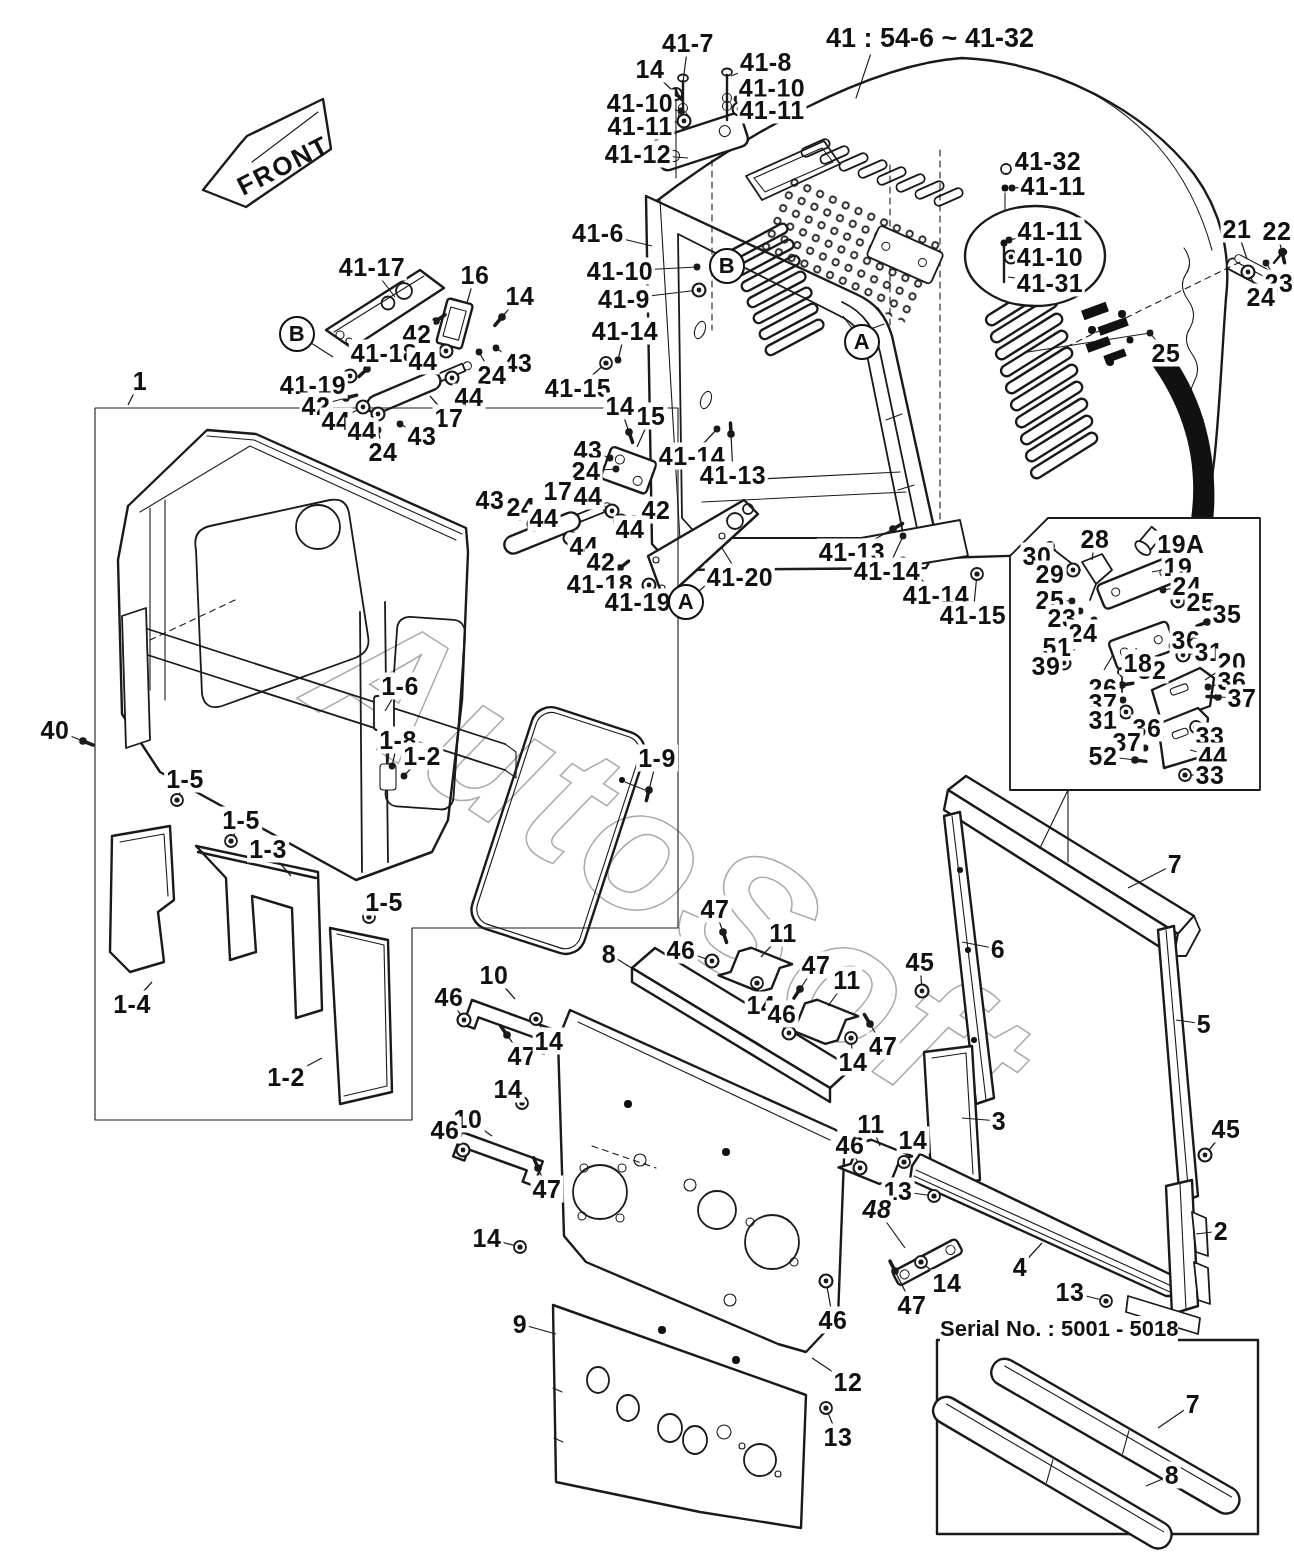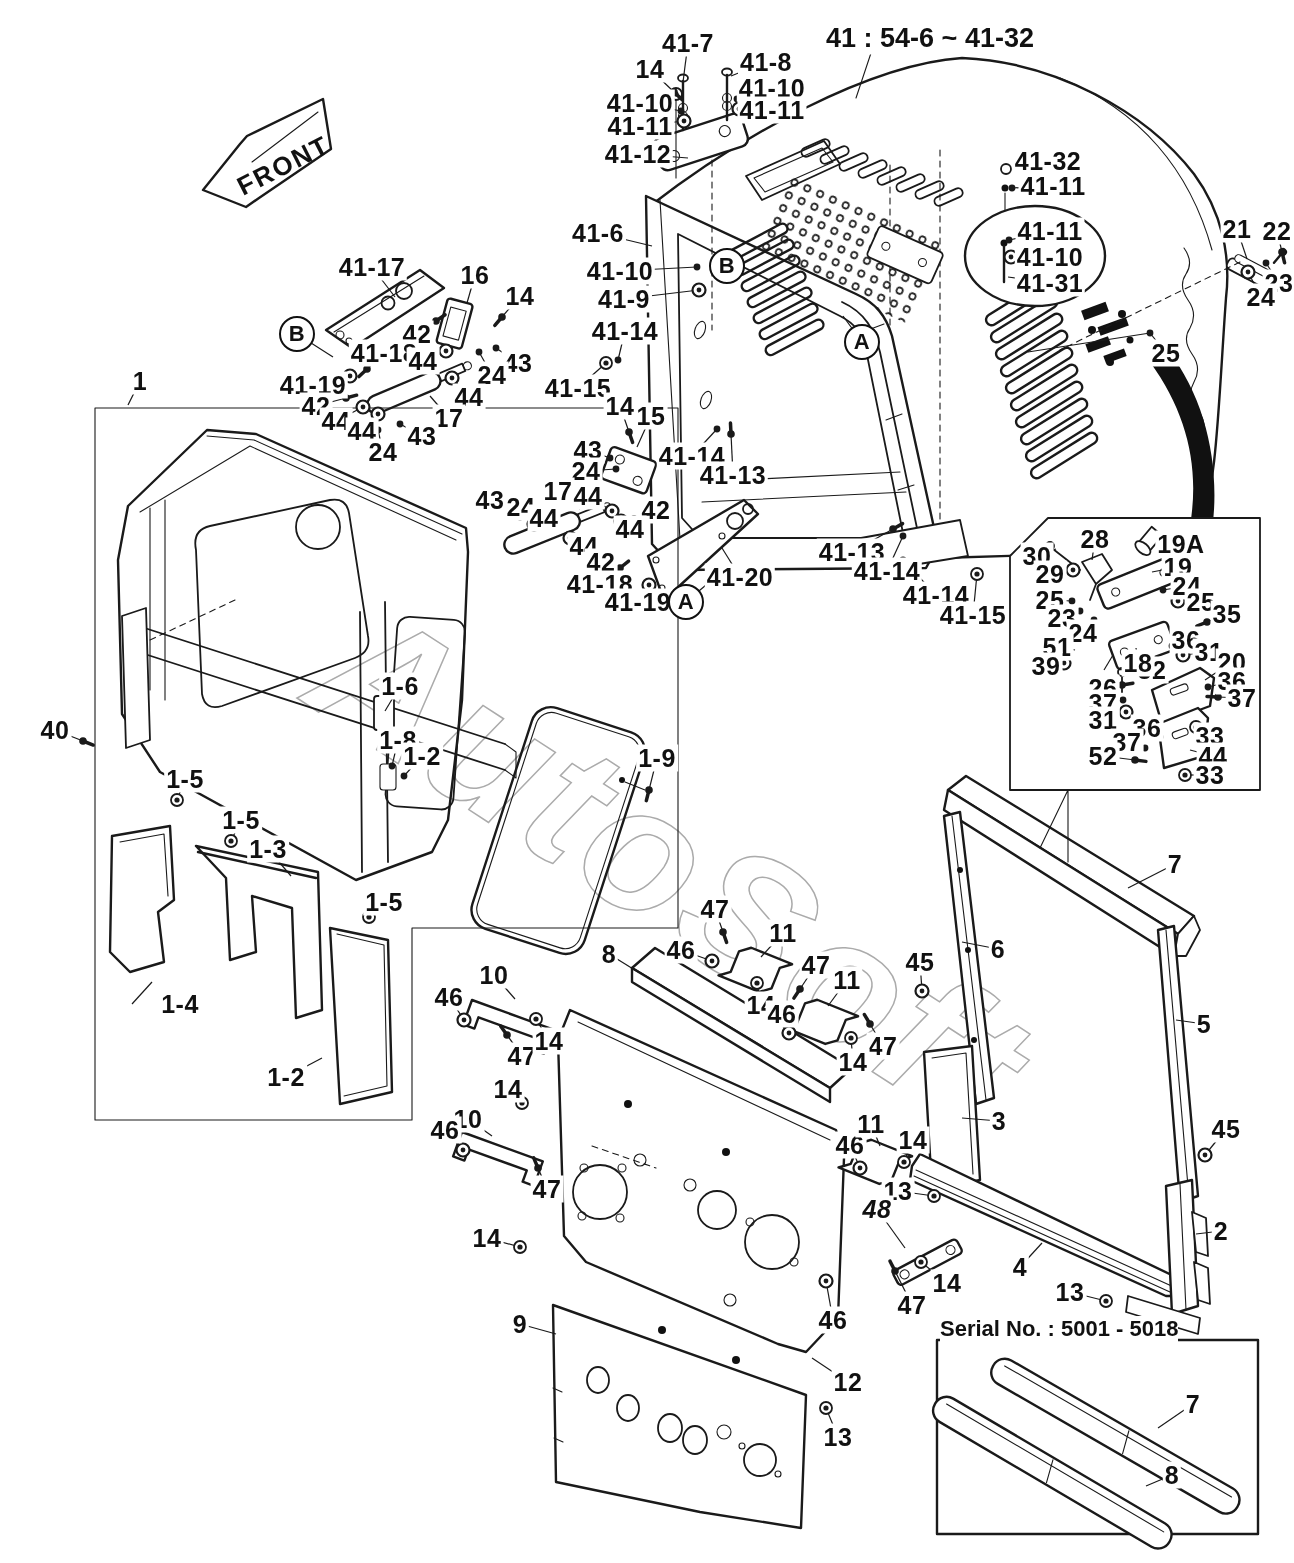--- a/index.html
+++ b/index.html
@@ -805,21 +805,21 @@
       <span class="co" style="left: 1210px; top: 775px;">33</span>
       <span class="co" style="left: 140px; top: 381px;">1</span>
       <span class="co" style="left: 55px; top: 730px;">40</span>
       <span class="co" style="left: 400px; top: 686px;">1-6</span>
       <span class="co" style="left: 398px; top: 740px;">1-8</span>
       <span class="co" style="left: 422px; top: 756px;">1-2</span>
       <span class="co" style="left: 185px; top: 779px;">1-5</span>
       <span class="co" style="left: 241px; top: 820px;">1-5</span>
       <span class="co" style="left: 268px; top: 849px;">1-3</span>
       <span class="co" style="left: 384px; top: 902px;">1-5</span>
-      <span class="co" style="left: 132px; top: 1004px; margin-left: 48px;">1-4</span>
+      <span class="co" style="left: 132px; top: 1004px;">1-4</span>
       <span class="co" style="left: 286px; top: 1077px; text-align: right;">1-2</span>
       <span class="co" style="left: 657px; top: 758px;">1-9</span>
       <span class="co" style="left: 715px; top: 909px;">47</span>
       <span class="co" style="left: 681px; top: 950px;">46</span>
       <span class="co" style="left: 783px; top: 933px;">11</span>
       <span class="co" style="left: 609px; top: 954px;">8</span>
       <span class="co" style="left: 494px; top: 975px;">10</span>
       <span class="co" style="left: 449px; top: 997px;">46</span>
       <span class="co" style="left: 816px; top: 965px;">47</span>
       <span class="co" style="left: 761px; top: 1005px;">14</span>

